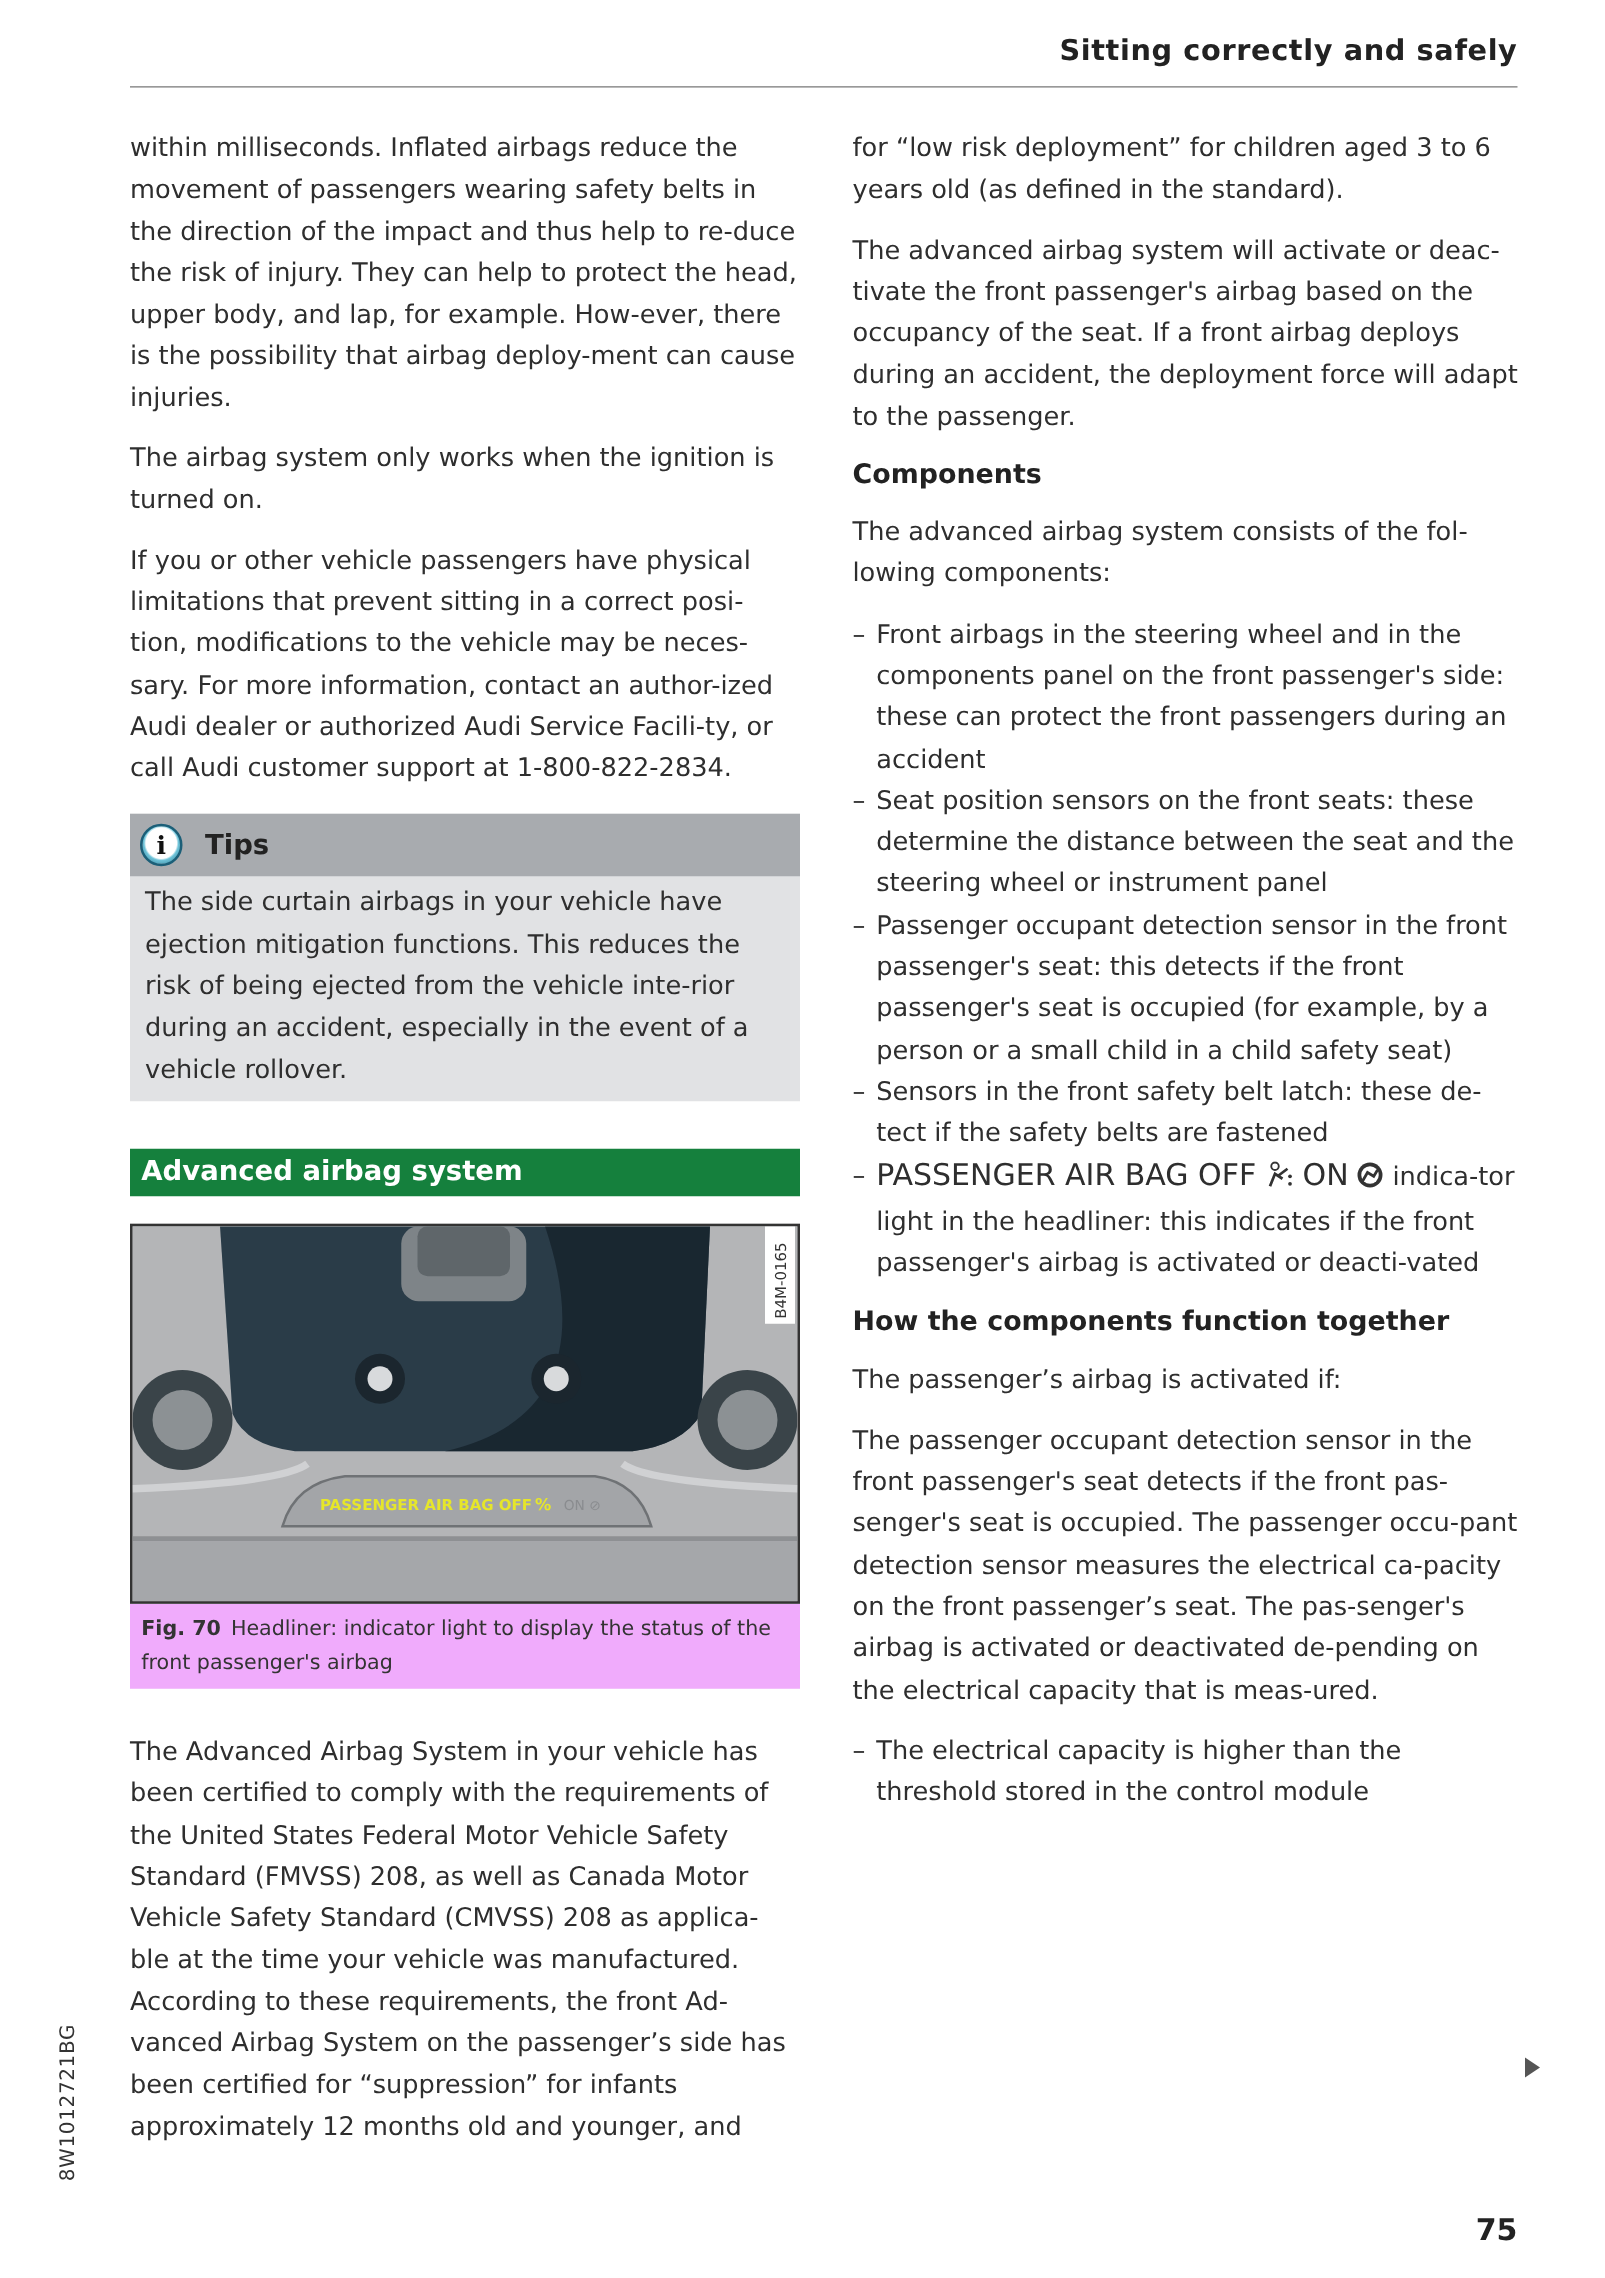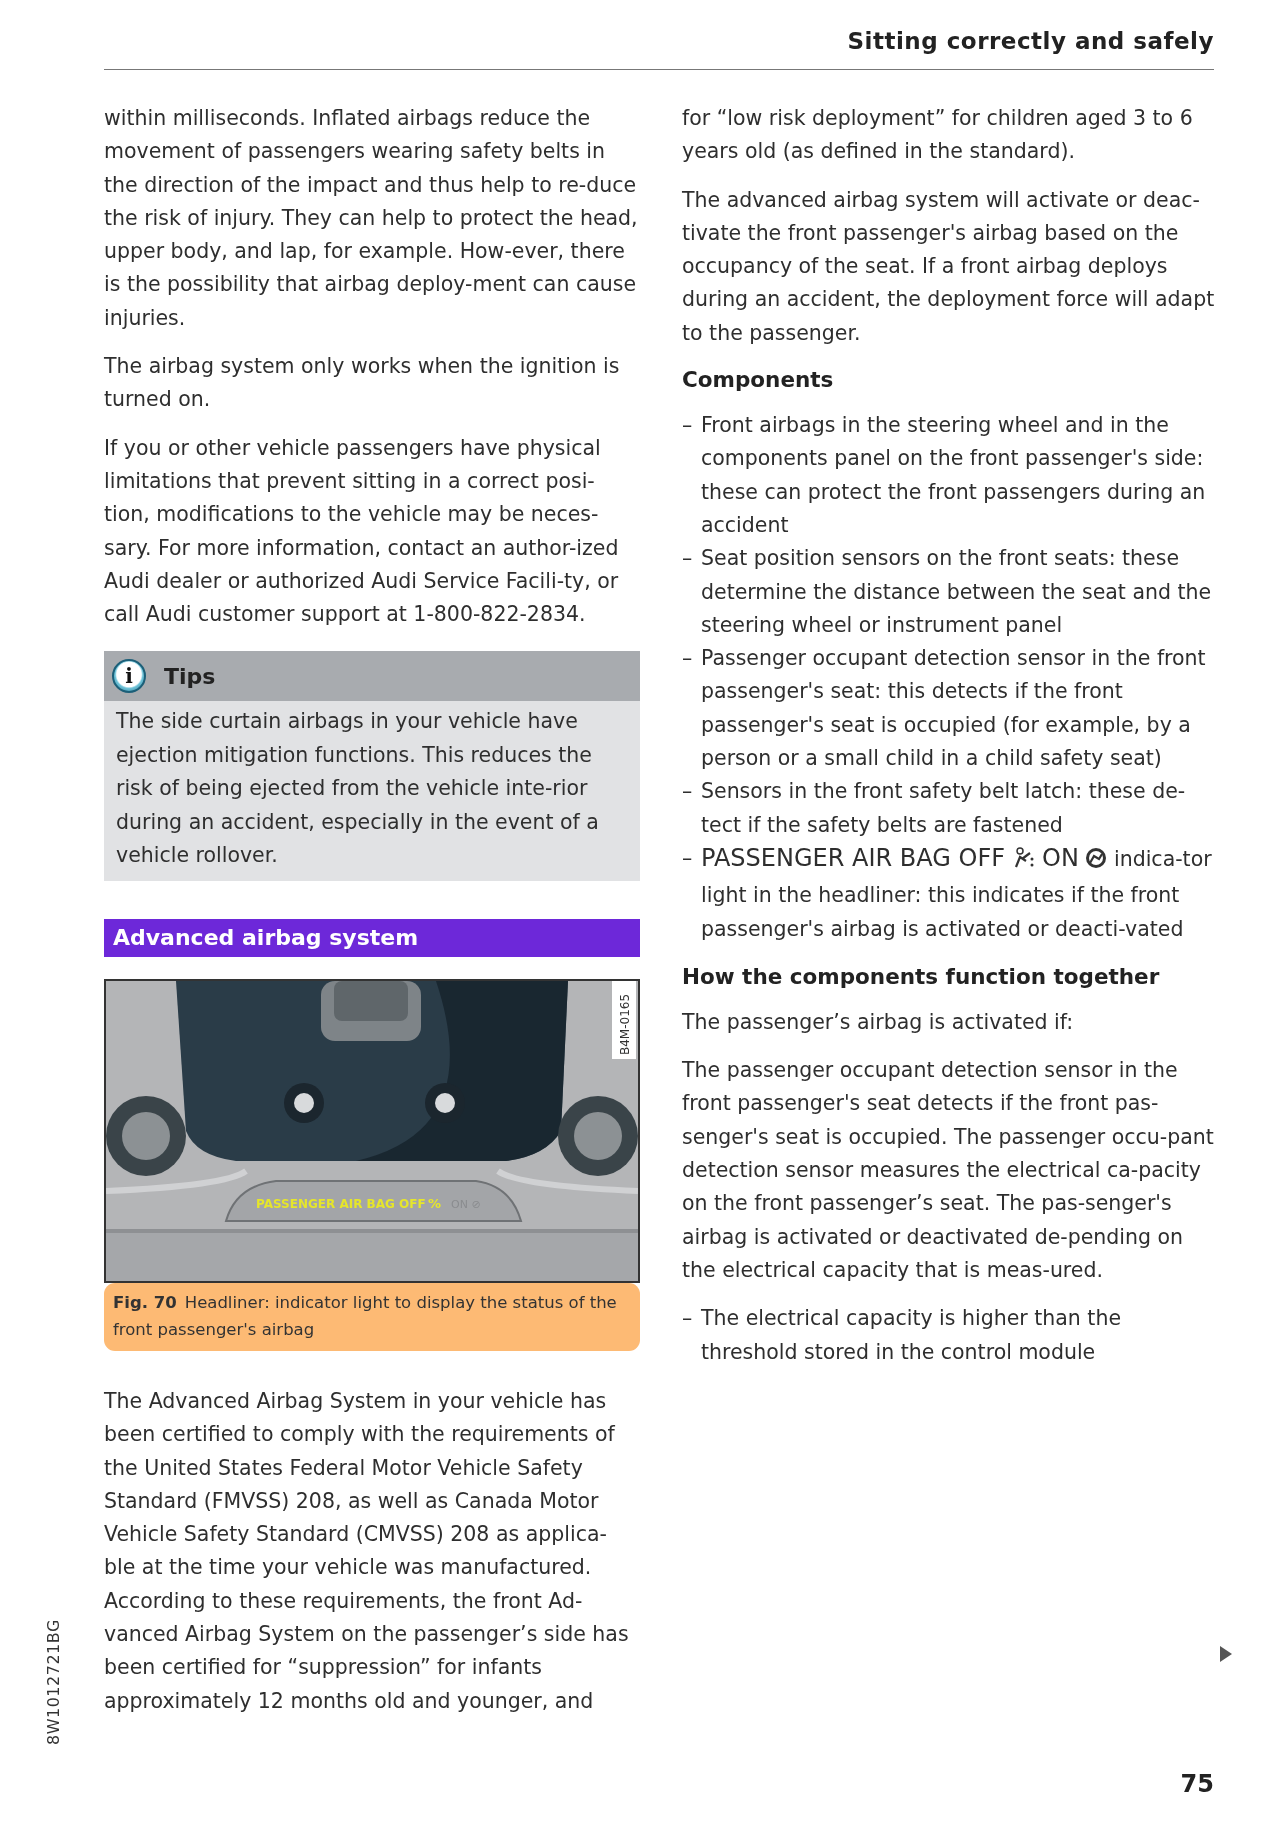--- a/index.html
+++ b/index.html
@@ -45,33 +45,33 @@
     border: 2px solid #1c5f78; box-sizing: border-box;
     display: flex; align-items: center; justify-content: center;
     font-family: "DejaVu Serif", serif; font-weight: bold; font-size: 20px; color: #111;
   }
   .tips-title {
     margin-left: 18px; font-weight: bold; font-size: 22px; color: #222;
   }
   .tips-body { padding: 4px 18px 8px 12px; }
   .tips-body p { line-height: 33.5px; }
   .section-bar {
-    margin-top: 38px; background: #6d28d9; height: 38px; width: 536px;
+    margin-top: 38px; background: #15803d; height: 38px; width: 536px;
     display: flex; align-items: center; padding-left: 9px; box-sizing: border-box;
   }
   .section-bar span {
     color: #fff; font-weight: bold; font-size: 22px;
   }
   .figure {
     margin-top: 22px; width: 536px; height: 304px; position: relative;
     background: #b5b6b8; border: 2px solid #333; box-sizing: border-box; overflow: hidden;
   }
   .fig-caption {
-    width: 536px; background: #fdba74; padding: 6px 9px 8px 9px; box-sizing: border-box;
-    font-size: 16.5px; line-height: 27px; color: #333; border-radius: 11px;
+    width: 536px; background: #f0abfc; padding: 6px 9px 8px 9px; box-sizing: border-box;
+    font-size: 16.5px; line-height: 27px; color: #333;
   }
   .fig-caption b { font-weight: bold; margin-right: 8px; }
   .after-fig { margin-top: 34px; }
   .side-code {
     position: absolute; left: 44px; top: 1745px;
     transform: rotate(-90deg); transform-origin: left top;
     font-size: 16px; letter-spacing: 0.5px; color: #333;
   }
   .page-num {
     position: absolute; right: 70px; top: 1770px;
@@ -145,20 +145,21 @@
   </div>
 
   <p class="after-fig">The Advanced Airbag System in your vehicle has been certified to comply with the requirements of the United States Federal Motor Vehicle Safety Standard (FMVSS) 208, as well as Canada Motor Vehicle Safety Standard (CMVSS) 208 as applica-ble at the time your vehicle was manufactured. According to these requirements, the front Ad-vanced Airbag System on the passenger’s side has been certified for “suppression” for infants approximately 12 months old and younger, and</p>
 </div>
 
 <div class="col col-right">
   <p class="para">for “low risk deployment” for children aged 3 to 6 years old (as defined in the standard).</p>
   <p class="para">The advanced airbag system will activate or deac-tivate the front passenger's airbag based on the occupancy of the seat. If a front airbag deploys during an accident, the deployment force will adapt to the passenger.</p>
 
   <h3>Components</h3>
+  <p class="para">The advanced airbag system consists of the fol-lowing components:</p>
 
   <ul class="dash" style="margin-bottom:16px">
     <li>Front airbags in the steering wheel and in the components panel on the front passenger's side: these can protect the front passengers during an accident</li>
     <li>Seat position sensors on the front seats: these determine the distance between the seat and the steering wheel or instrument panel</li>
     <li>Passenger occupant detection sensor in the front passenger's seat: this detects if the front passenger's seat is occupied (for example, by a person or a small child in a child safety seat)</li>
     <li>Sensors in the front safety belt latch: these de-tect if the safety belts are fastened</li>
     <li>
       <span class="inline-big">PASSENGER AIR BAG OFF</span>
       <span class="sym">
         <svg width="24" height="22" viewBox="0 0 24 22">

